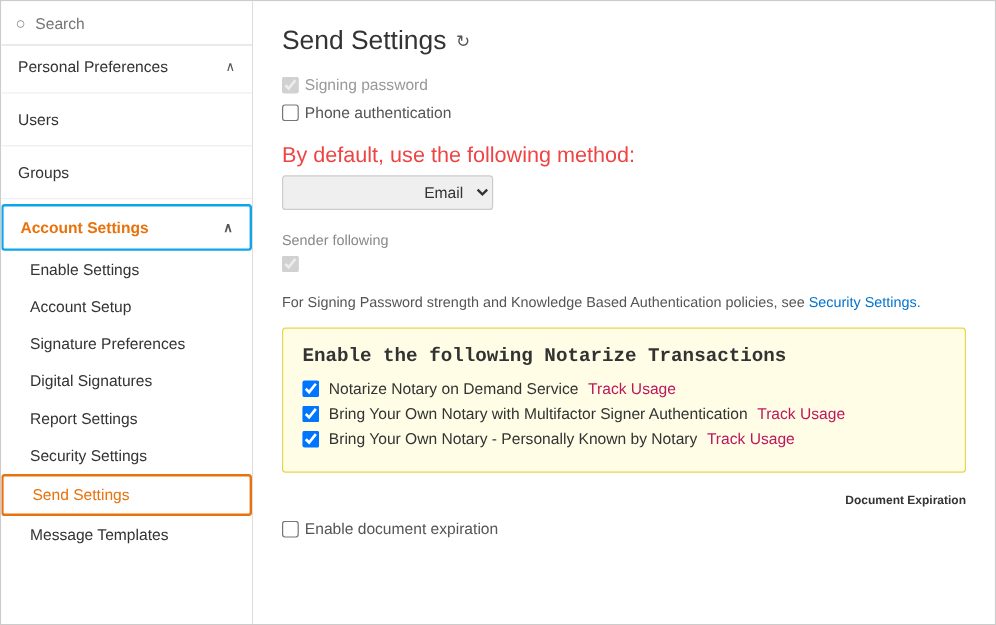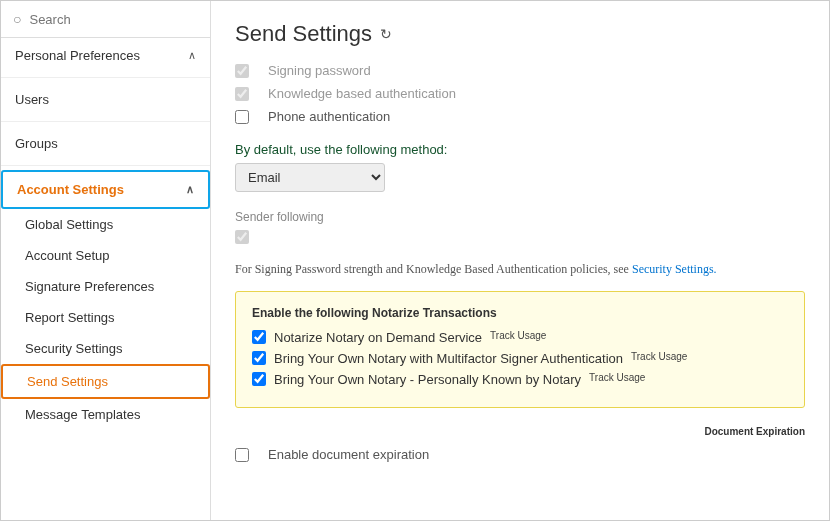--- a/index.html
+++ b/index.html
@@ -19,41 +19,41 @@
 
     .sidebar-sub-item { padding: 8px 14px 8px 24px; cursor: pointer; font-size: 13px; color: #333; }
     .sidebar-sub-item.highlighted { border: 2px solid #e8720c; border-radius: 3px; color: #e8720c; }
 
     
     .main { flex: 1; padding: 20px 24px; overflow-y: auto; background: #fff; }
 
     .page-title { font-size: 22px; font-weight: normal; color: #333; margin-bottom: 16px; display: flex; align-items: center; gap: 8px; }
     .page-title .refresh-icon { font-size: 14px; color: #555; cursor: pointer; }
 
-    .checkbox-row { display: flex; align-items: center; gap: 19px; margin-bottom: 8px; }
+    .checkbox-row { display: flex; align-items: center; gap: 5px; margin-bottom: 8px; }
     .checkbox-row input[type="checkbox"] { width: 14px; height: 14px; }
     .checkbox-row label { font-size: 13px; color: #555; }
     .checkbox-row label.disabled { color: #999; }
 
     .section { margin-bottom: 18px; }
-    .section-label { font-size: 13px; color: #14532d; margin-bottom: 6px; }
+    .section-label { font-size: 18px; color: #ef4444; margin-bottom: 6px; }
 
-    select { padding: 5px 8px; border: 1px solid #ccc; border-radius: 3px; font-size: 13px; width: 150px; color: #333; }
+    select { padding: 5px 8px; border: 1px solid #ccc; border-radius: 3px; font-size: 13px; width: 176px; color: #333; text-align: right; }
 
     .sender-settings-label { font-size: 12px; color: #888; margin-bottom: 6px; text-transform: none; }
 
-    .security-note { font-size: 12px; color: #555; margin-bottom: 14px; font-family: Liberation Serif, serif; }
+    .security-note { font-size: 12px; color: #555; margin-bottom: 14px; }
     .security-note a { color: #0073cf; text-decoration: none; }
 
     .notarize-box { background: #fffde6; border: 1px solid #e8d44d; border-radius: 3px; padding: 14px 16px; margin-bottom: 18px; }
-    .notarize-box .notarize-title { font-weight: bold; font-size: 12px; margin-bottom: 10px; color: #333; }
-    .notarize-row { display: flex; align-items: flex-start; gap: 8px; margin-bottom: 6px; }
+    .notarize-box .notarize-title { font-weight: bold; font-size: 16px; margin-bottom: 10px; color: #333; font-family: Liberation Mono, monospace; }
+    .notarize-row { display: flex; align-items: flex-end; gap: 8px; margin-bottom: 6px; }
     .notarize-row input[type="checkbox"] { width: 14px; height: 14px; }
     .notarize-row label { font-size: 13px; color: #333; }
-    .track-link { color: #404040; text-decoration: none; font-size: 10px; }
+    .track-link { color: #be185d; text-decoration: none; font-size: 13px; }
 
     .doc-expiration-title { font-size: 10px; font-weight: bold; margin-bottom: 10px; color: #333; text-align: right; }
 
     .divider { height: 1px; background: #eee; margin: 4px 0; }
   </style>
 </head>
 <body>
 
 <div class="container">
 
@@ -81,27 +81,30 @@
     </div>
 
     <div class="divider"></div>
 
     <div class="sidebar-item active">
       <span>Account Settings</span>
       <span class="chevron">∧</span>
     </div>
 
     <div class="sidebar-sub-item">
-      <span>Global Settings</span>
+      <span>Enable Settings</span>
     </div>
     <div class="sidebar-sub-item">
       <span>Account Setup</span>
     </div>
     <div class="sidebar-sub-item">
       <span>Signature Preferences</span>
+    </div>
+    <div class="sidebar-sub-item">
+      <span>Digital Signatures</span>
     </div>
     <div class="sidebar-sub-item">
       <span>Report Settings</span>
     </div>
     <div class="sidebar-sub-item">
       <span>Security Settings</span>
     </div>
     <div class="sidebar-sub-item highlighted" style="border:2px solid #e8720c; border-radius:3px; color:#e8720c;">
       <span>Send Settings</span>
     </div>
@@ -113,24 +116,20 @@
   <div class="main">
     <div class="page-title">
       <span>Send Settings</span>
       <span class="refresh-icon">↻</span>
     </div>
 
     <div class="section">
       <div class="checkbox-row">
         <input type="checkbox" checked="" disabled="" id="cb-signing" style="">
         <label for="cb-signing" class="disabled">Signing password</label>
-      </div>
-      <div class="checkbox-row">
-        <input type="checkbox" checked="" disabled="" id="cb-knowledge" style="">
-        <label for="cb-knowledge" class="disabled">Knowledge based authentication</label>
       </div>
       <div class="checkbox-row">
         <input type="checkbox" id="cb-phone" style="">
         <label for="cb-phone">Phone authentication</label>
       </div>
     </div>
 
     <div class="section">
       <div class="section-label">By default, use the following method:</div>
       <select>

